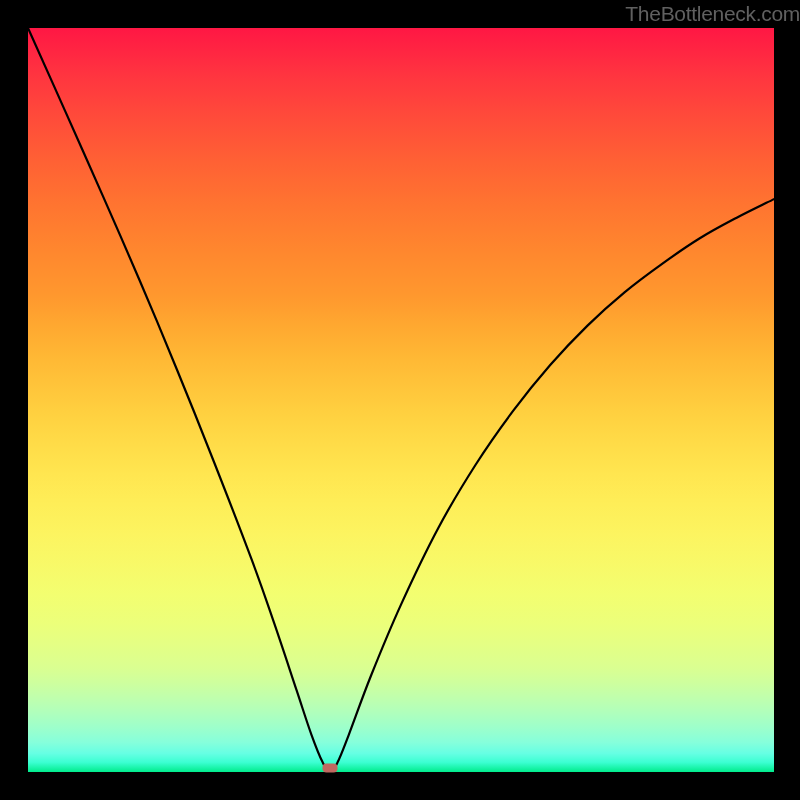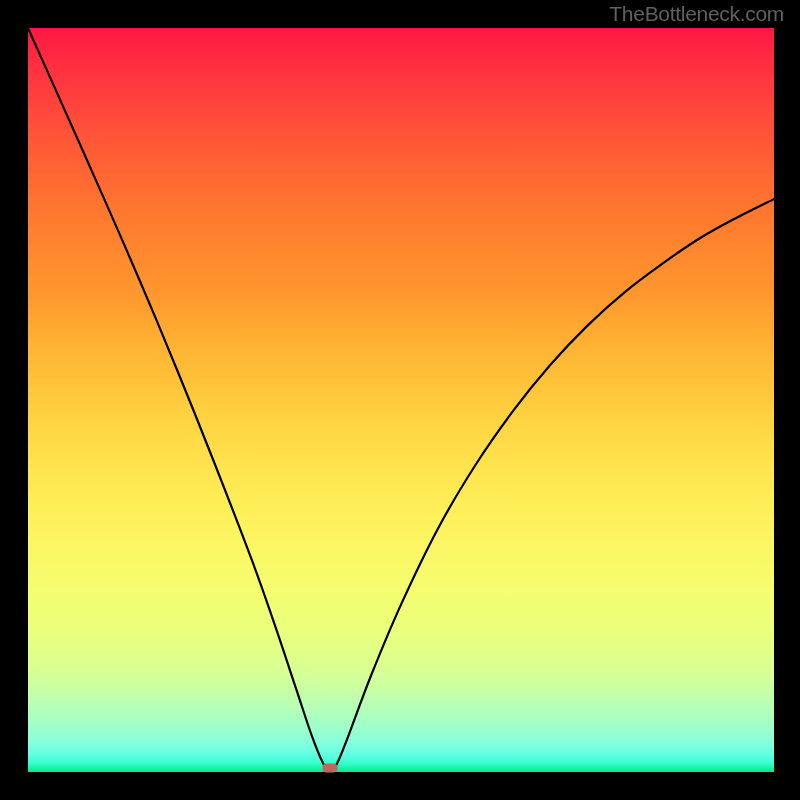--- a/index.html
+++ b/index.html
@@ -11,21 +11,21 @@
     width: 800px;
     height: 800px;
     background: #000;
     position: relative;
     font-family: Arial, Helvetica, sans-serif;
     overflow: hidden;
   }
   .watermark {
     position: absolute;
     top: 2px;
-    right: 16px;
+    right: 0;
     color: #606060;
     font-size: 21px;
     font-weight: 400;
     z-index: 10;
     letter-spacing: -0.3px;
   }
   .plot-area {
     position: absolute;
     left: 28px;
     top: 28px;

